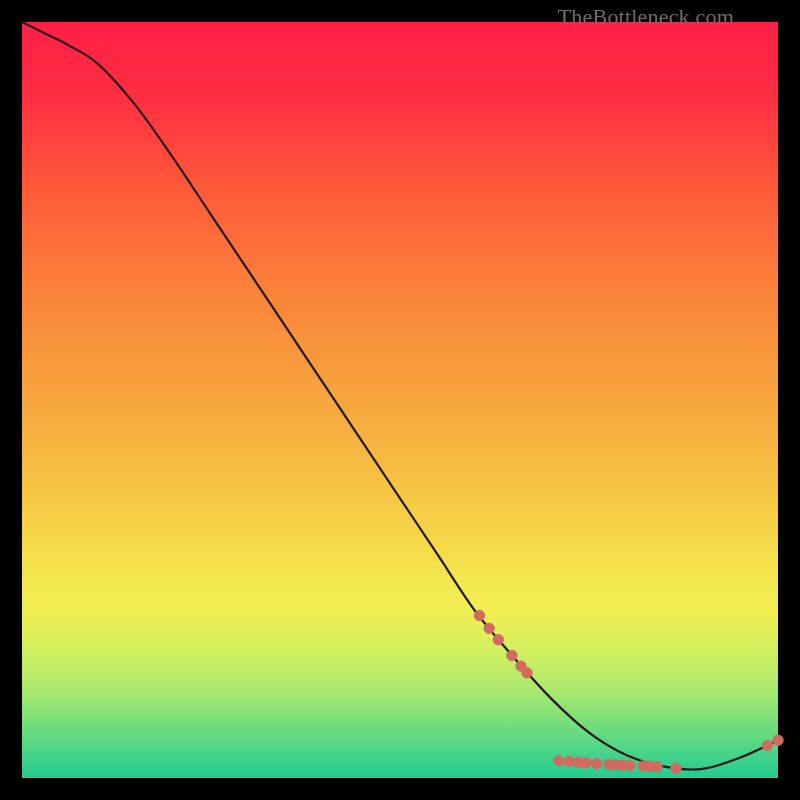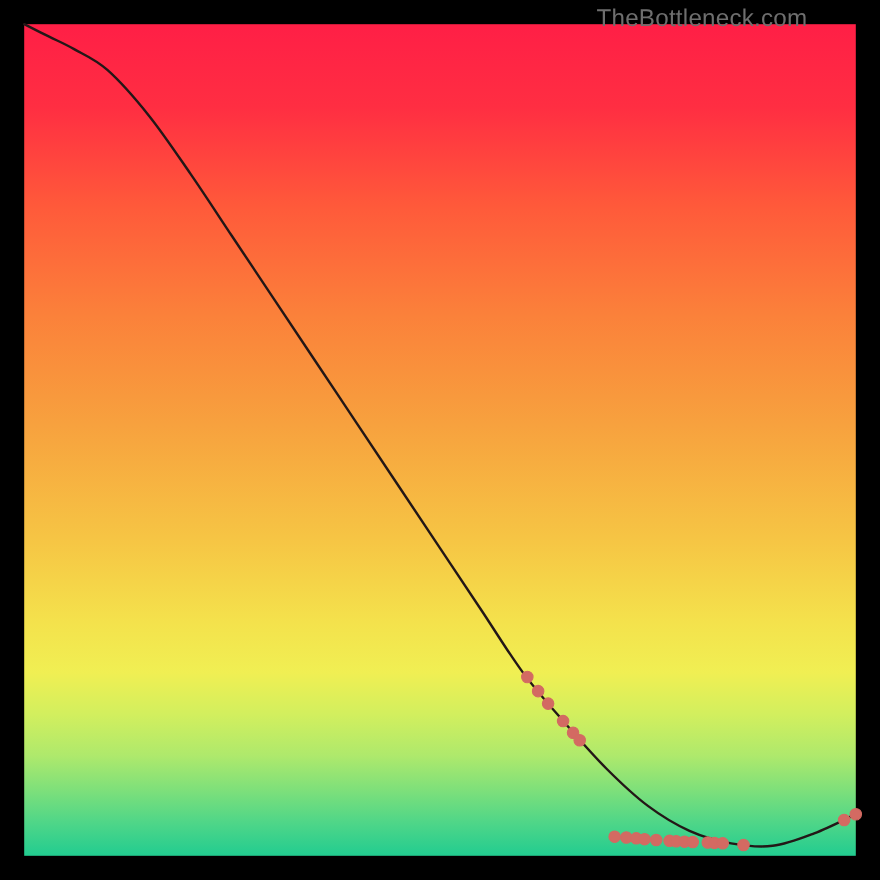--- a/index.html
+++ b/index.html
@@ -8,20 +8,21 @@
     width: 800px;
     height: 800px;
     background: #000000;
     overflow: hidden;
     font-family: Arial, Helvetica, sans-serif;
   }
   .stage {
     position: relative;
     width: 742px;
     height: 800px;
+    font-family: Liberation Serif, serif;
   }
   .plot {
     position: absolute;
     left: 22px;
     top: 22px;
     width: 756px;
     height: 756px;
     background: linear-gradient(
       to bottom,
       #ff1f46 0%,

